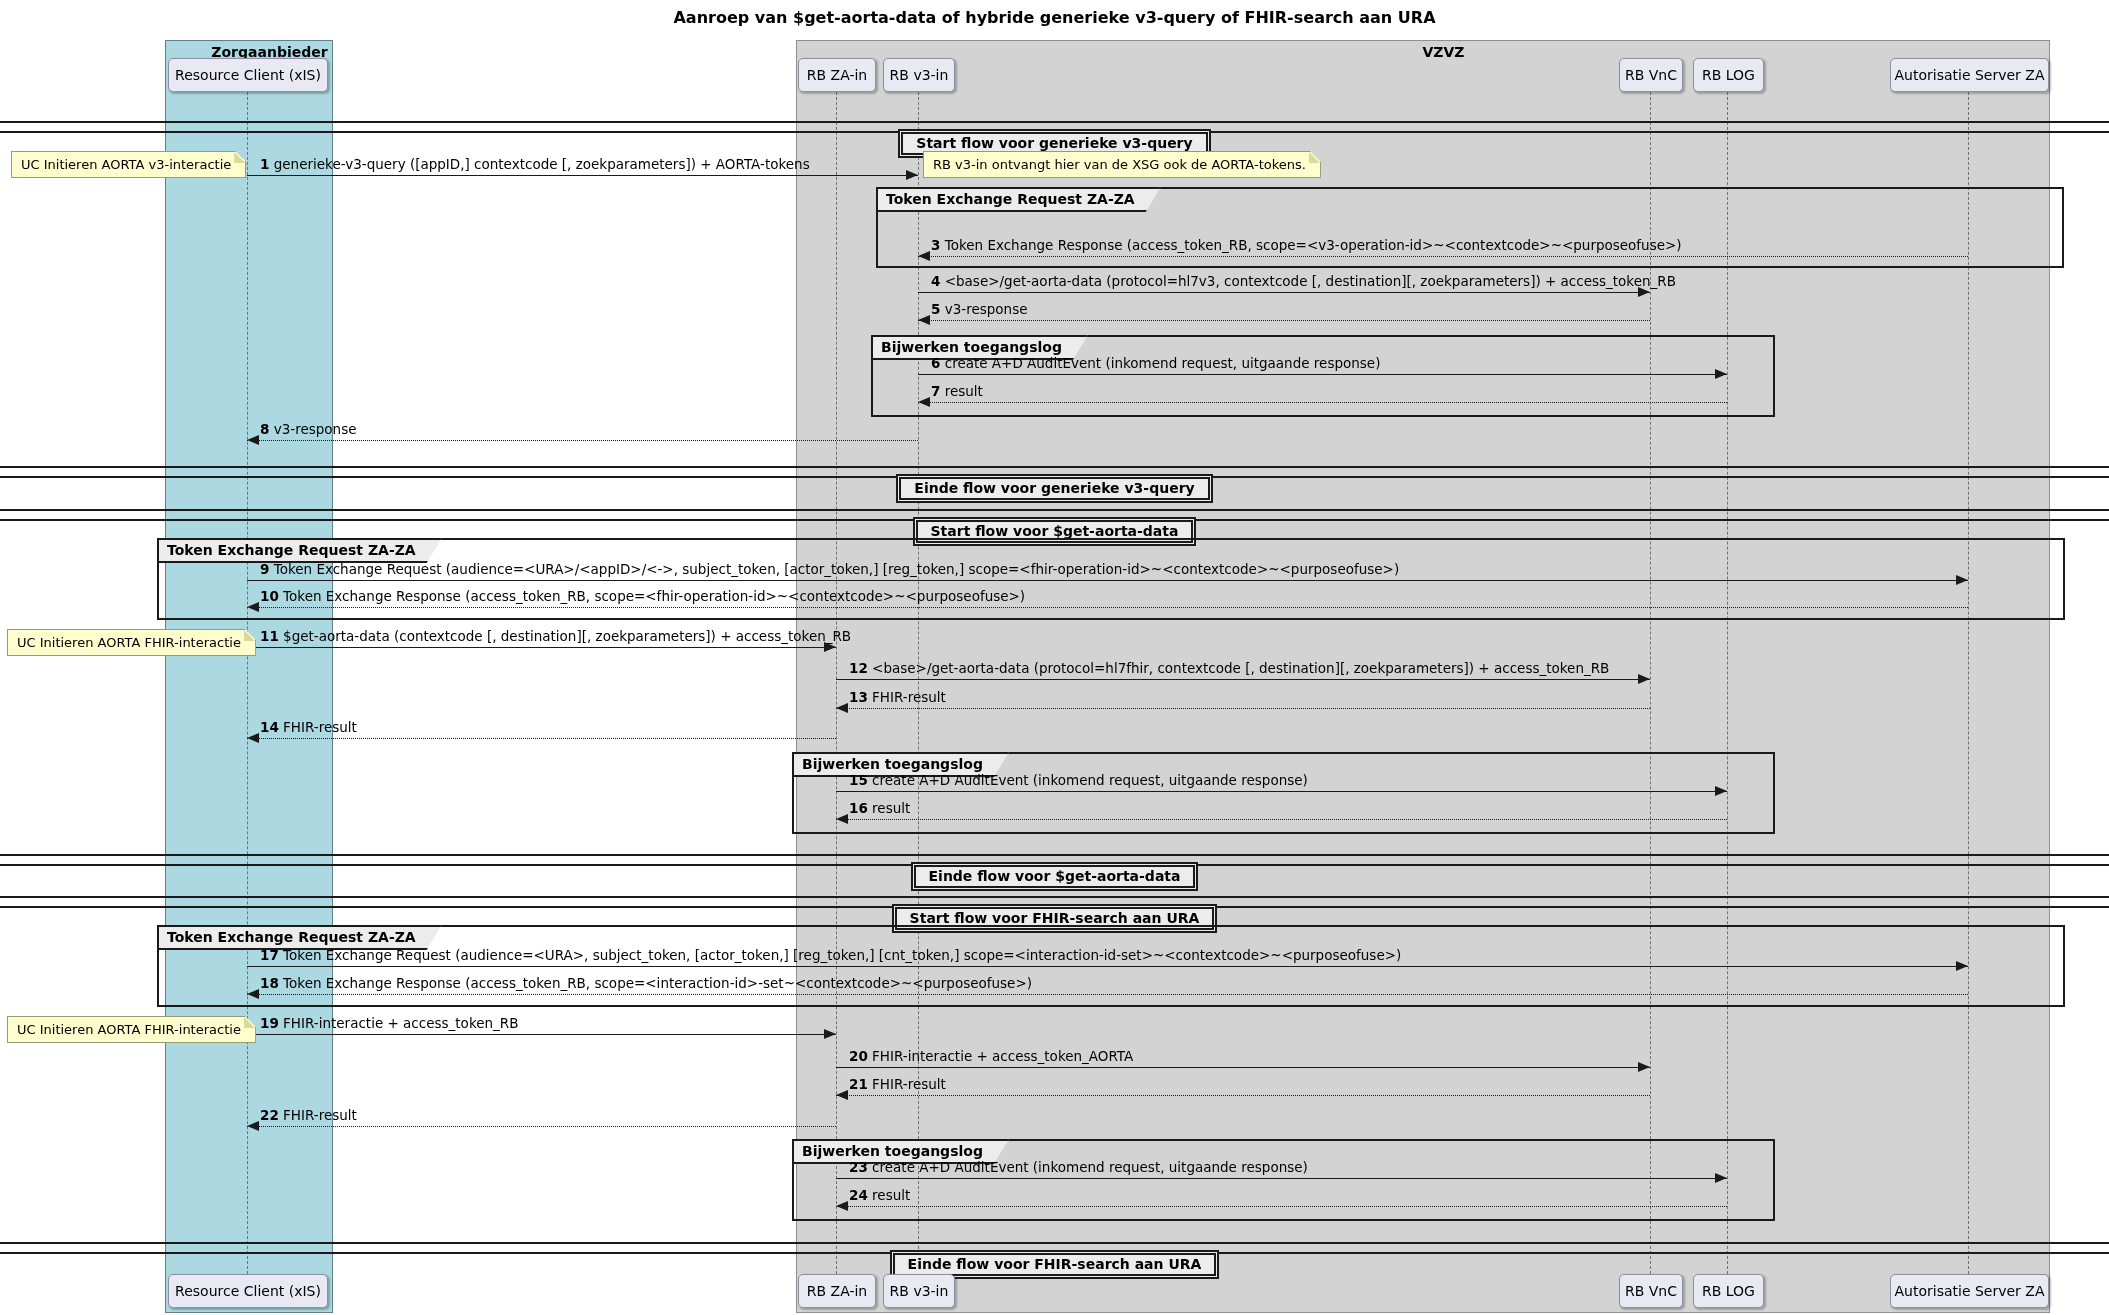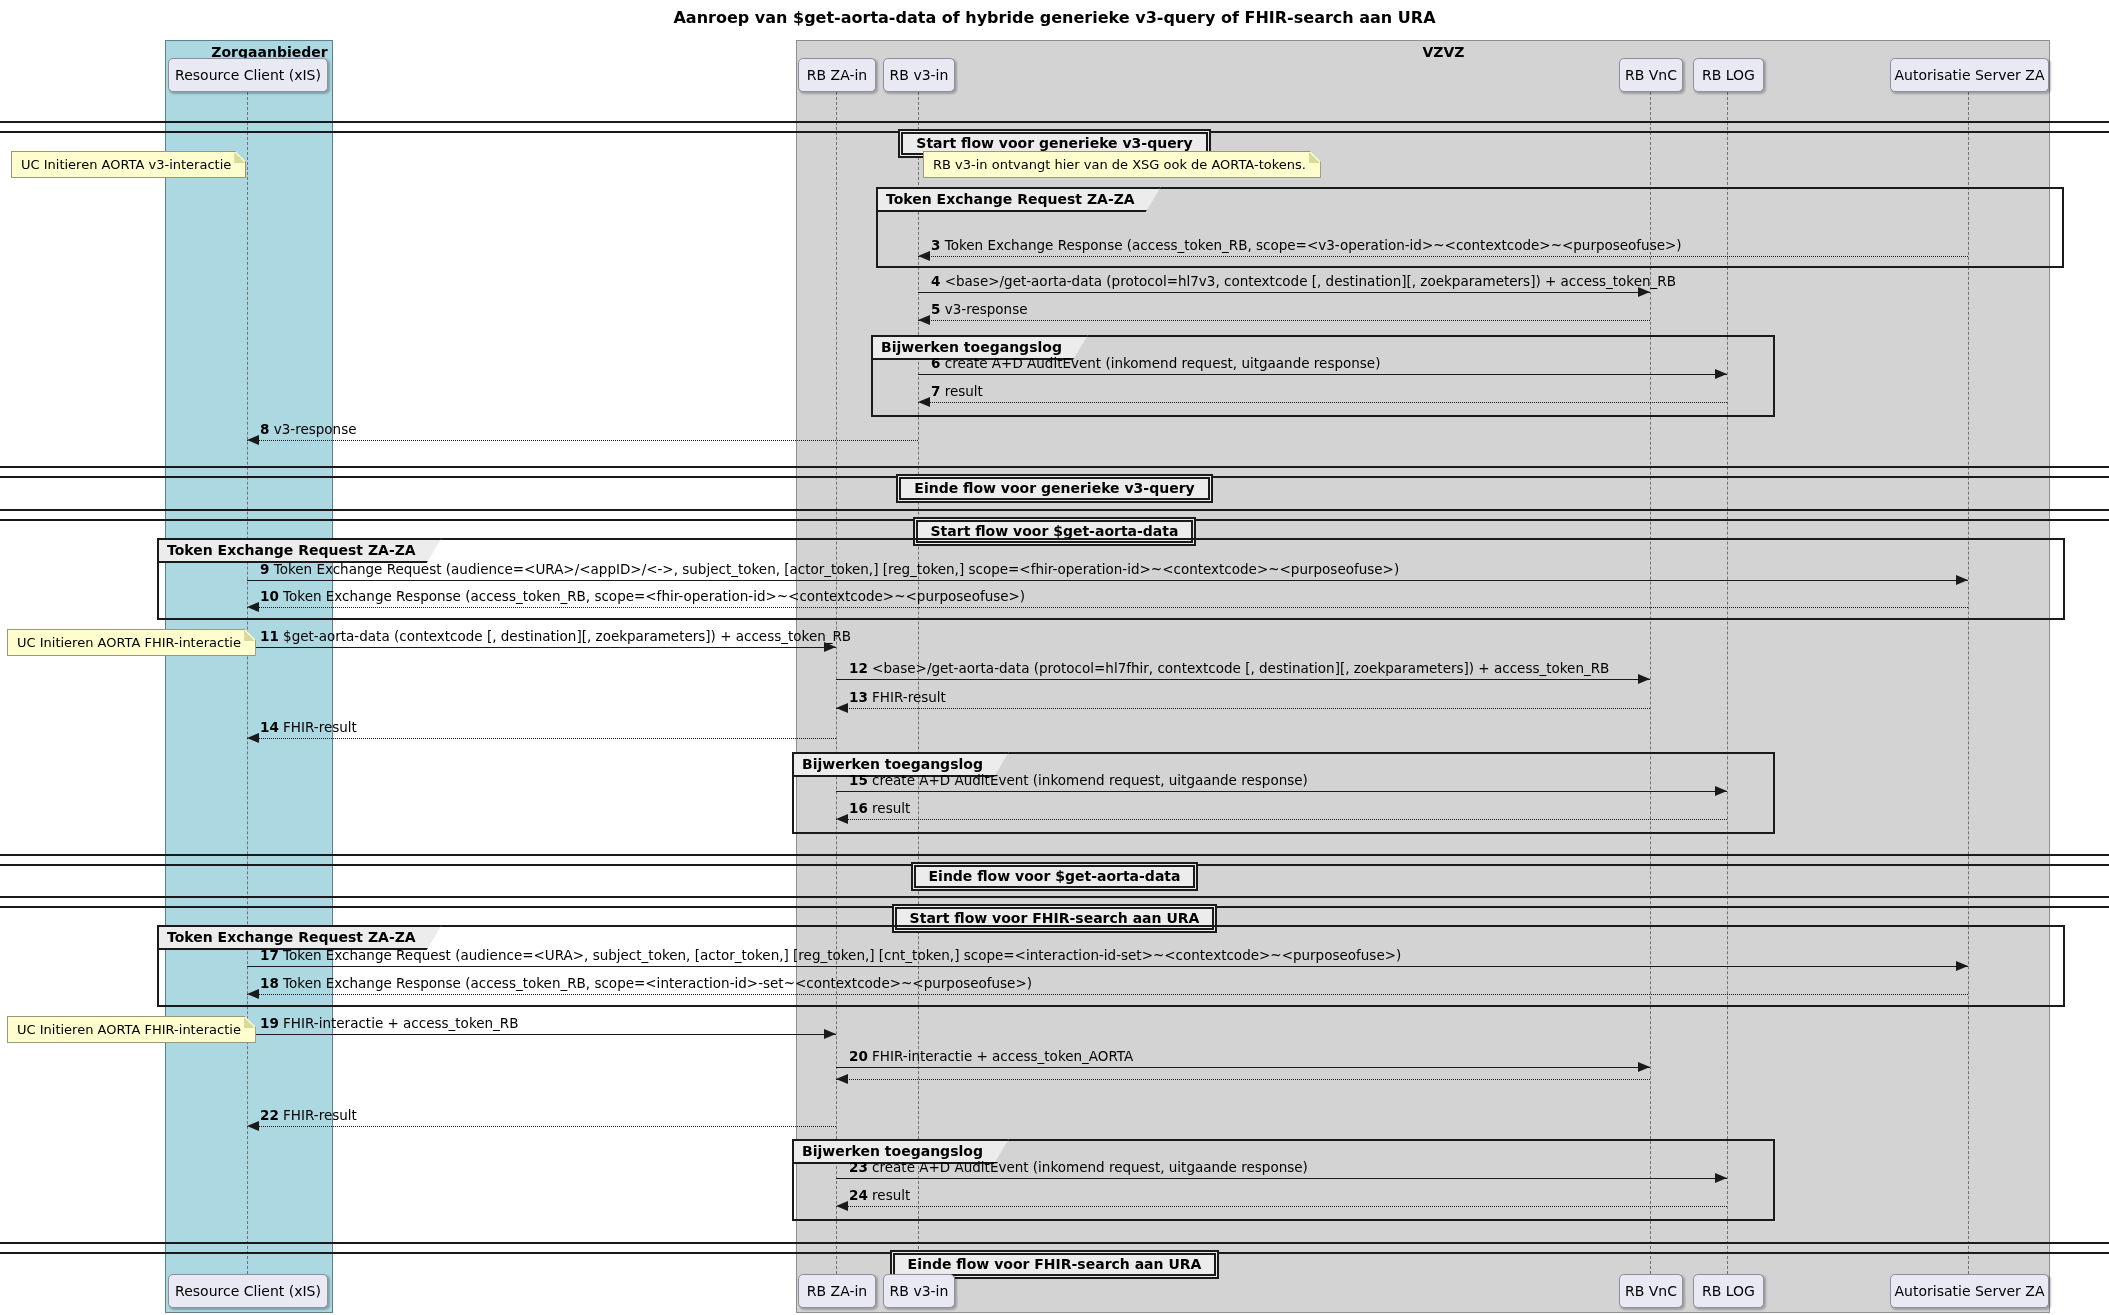--- a/index.html
+++ b/index.html
@@ -152,20 +152,26 @@
     </div>
   <div class="group" style="left:792px;top:1139px;width:979px;height:78px">
       <div class="ghead">Bijwerken toegangslog</div>
     </div>
 
   <div class="note" style="left:11px;top:151px"><span>UC Initieren AORTA v3-interactie</span><i class="fold"></i></div>
   <div class="note" style="left:923px;top:151px"><span>RB v3-in ontvangt hier van de XSG ook de AORTA-tokens.</span><i class="fold"></i></div>
   <div class="note" style="left:7px;top:629px"><span>UC Initieren AORTA FHIR-interactie</span><i class="fold"></i></div>
   <div class="note" style="left:7px;top:1016px"><span>UC Initieren AORTA FHIR-interactie</span><i class="fold"></i></div>
 
+  <div class="msg ltr" style="left:247px;top:156px;width:671px">
+      <div class="mlabel"><b>1</b> <span>generieke-v3-query ([appID,] contextcode [, zoekparameters]) + AORTA-tokens</span></div>
+      <div class="mline solid">
+        <i class="head"></i>
+      </div>
+    </div>
   <div class="msg rtl" style="left:918px;top:237px;width:1050px">
       <div class="mlabel"><b>3</b> <span>Token Exchange Response (access_token_RB, scope=&lt;v3-operation-id&gt;~&lt;contextcode&gt;~&lt;purposeofuse&gt;)</span></div>
       <div class="mline dashed">
         <i class="head"></i>
       </div>
     </div>
   <div class="msg ltr" style="left:918px;top:273px;width:732px">
       <div class="mlabel"><b>4</b> <span>&lt;base&gt;/get-aorta-data (protocol=hl7v3, contextcode [, destination][, zoekparameters]) + access_token_RB</span></div>
       <div class="mline solid">
         <i class="head"></i>
@@ -261,20 +267,21 @@
         <i class="head"></i>
       </div>
     </div>
   <div class="msg ltr" style="left:836px;top:1048px;width:814px">
       <div class="mlabel"><b>20</b> <span>FHIR-interactie + access_token_AORTA</span></div>
       <div class="mline solid">
         <i class="head"></i>
       </div>
     </div>
   <div class="msg rtl" style="left:836px;top:1076px;width:814px">
+      <div class="mlabel"><b>21</b> <span>FHIR-result</span></div>
       <div class="mline dashed">
         <i class="head"></i>
       </div>
     </div>
   <div class="msg rtl" style="left:247px;top:1107px;width:589px">
       <div class="mlabel"><b>22</b> <span>FHIR-result</span></div>
       <div class="mline dashed">
         <i class="head"></i>
       </div>
     </div>

